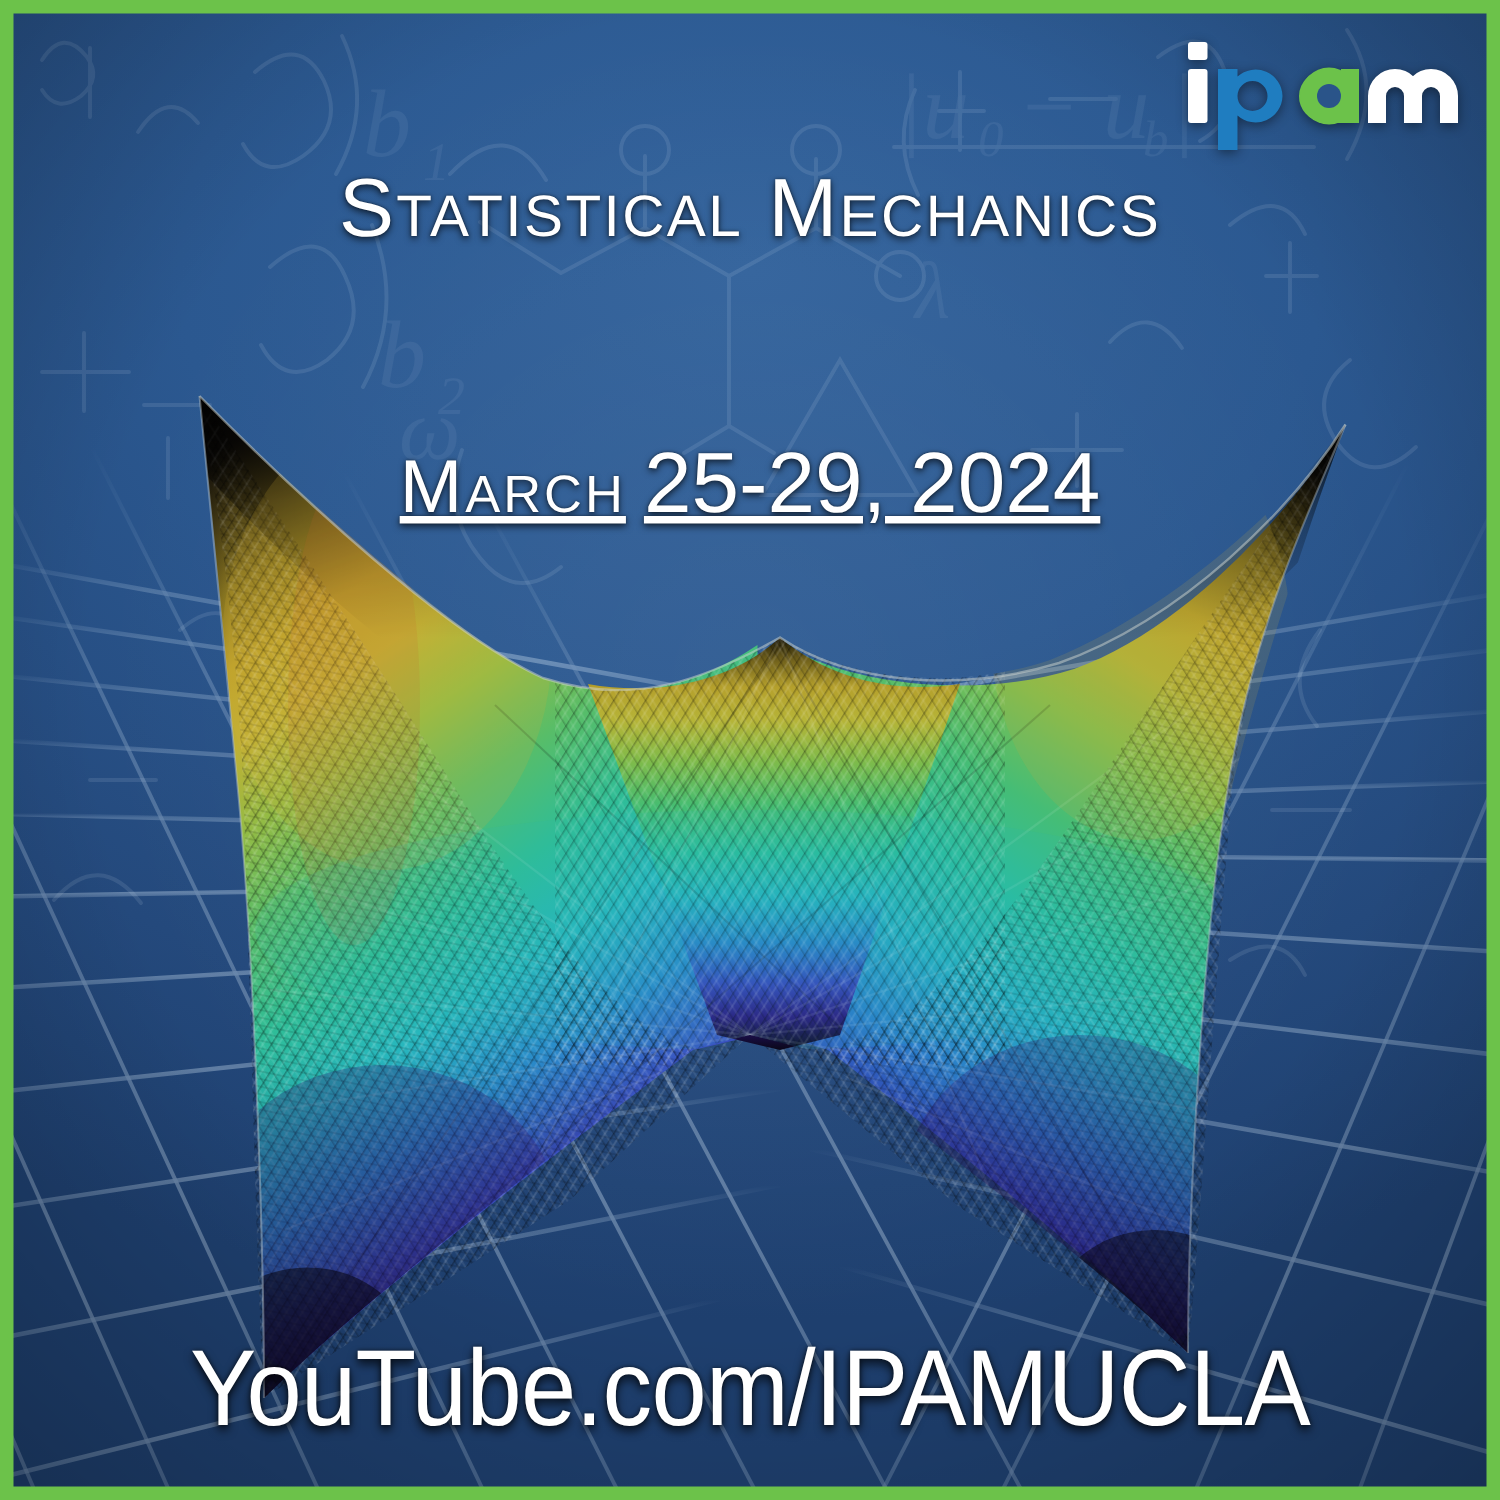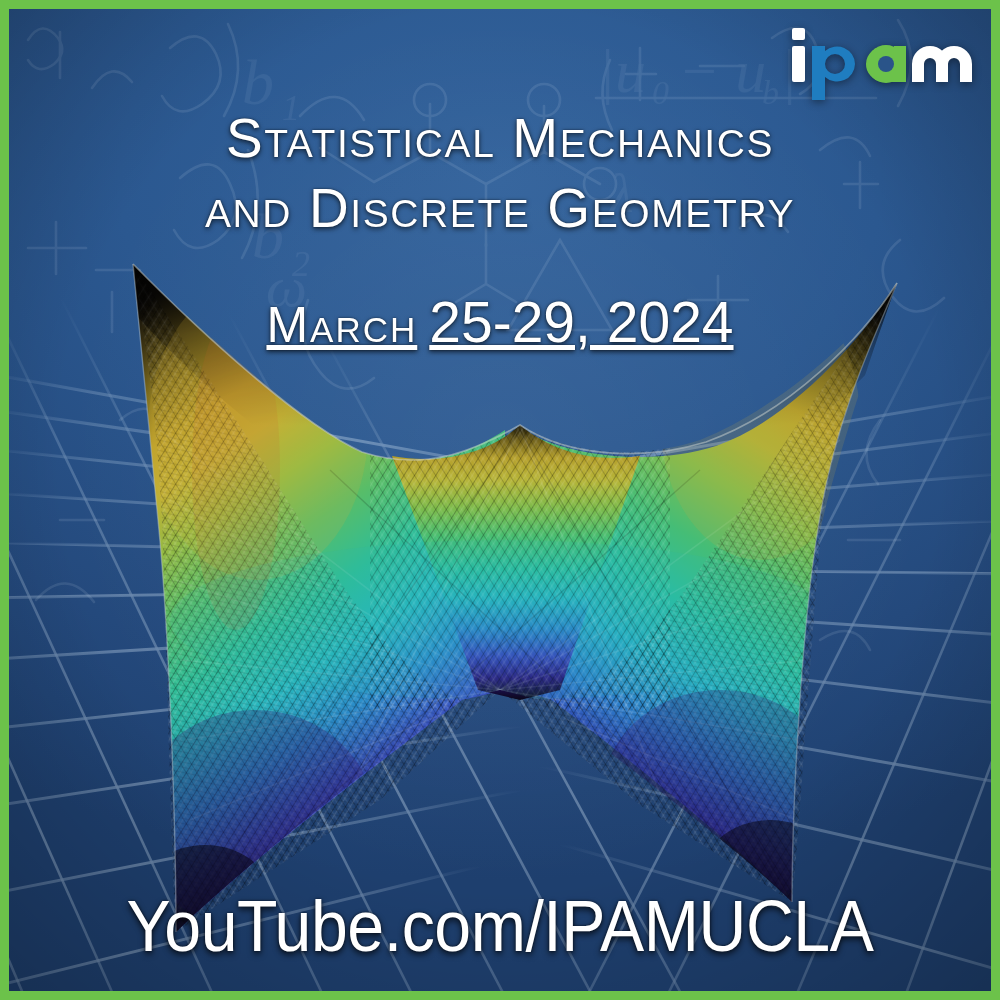--- a/index.html
+++ b/index.html
@@ -466,21 +466,20 @@
 
       <path d="M133 264 C 200 332, 300 424, 362 452 C 424 472, 472 452, 520 425
                C 566 456, 640 462, 706 442 C 790 412, 862 338, 897 283" fill="none" stroke="#cfd6d0" stroke-opacity=".5" stroke-width="1.6"></path>
       <path d="M176 932 C 176 840, 170 640, 158 520 C 148 410, 138 310, 133 264" fill="none" stroke="#b9c3c9" stroke-opacity=".45" stroke-width="1.4"></path>
       <path d="M792 902 C 792 820, 800 640, 818 528 C 836 412, 878 330, 897 283" fill="none" stroke="#b9c3c9" stroke-opacity=".4" stroke-width="1.4"></path>
     </svg>
   </div>
 
   <div id="title" class="txt">
     <span class="ln ln1">Statistical Mechanics</span>
-    <span class="ln ln2">and Discrete Geometry</span>
   </div>
 
   <div id="dateline" class="txt">
     <span class="mon">March</span><span class="dat">25-29, 2024</span>
   </div>
 
   <div id="yturl" class="txt">YouTube.com/IPAMUCLA</div>
 
   <div id="logo">
     <svg viewBox="0 0 182 78" aria-hidden="true">

